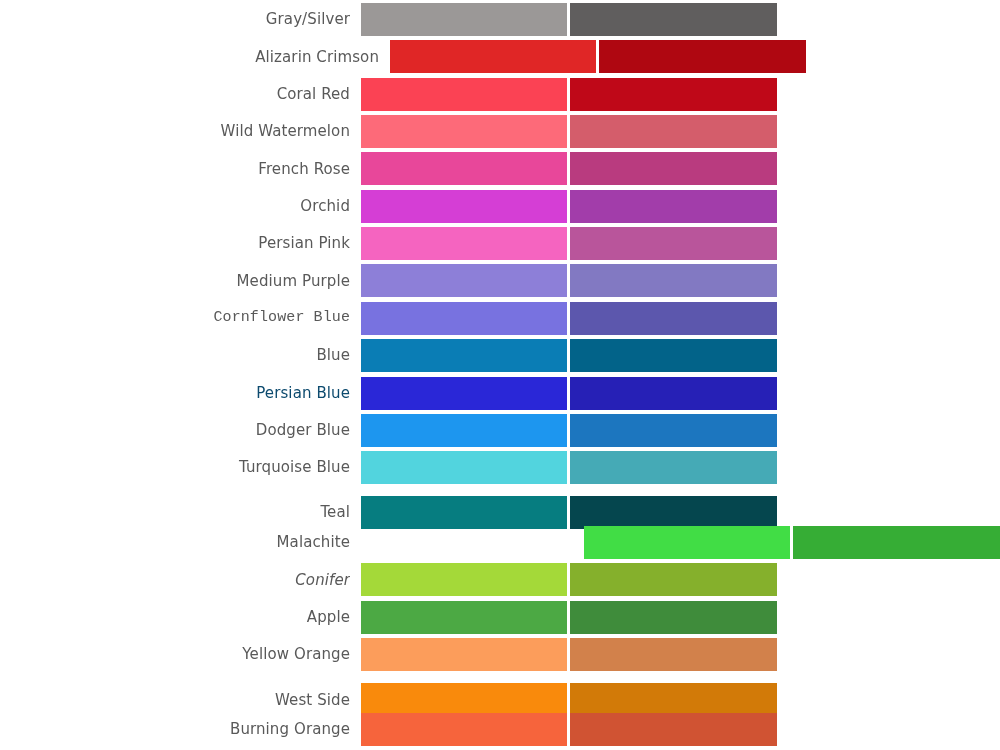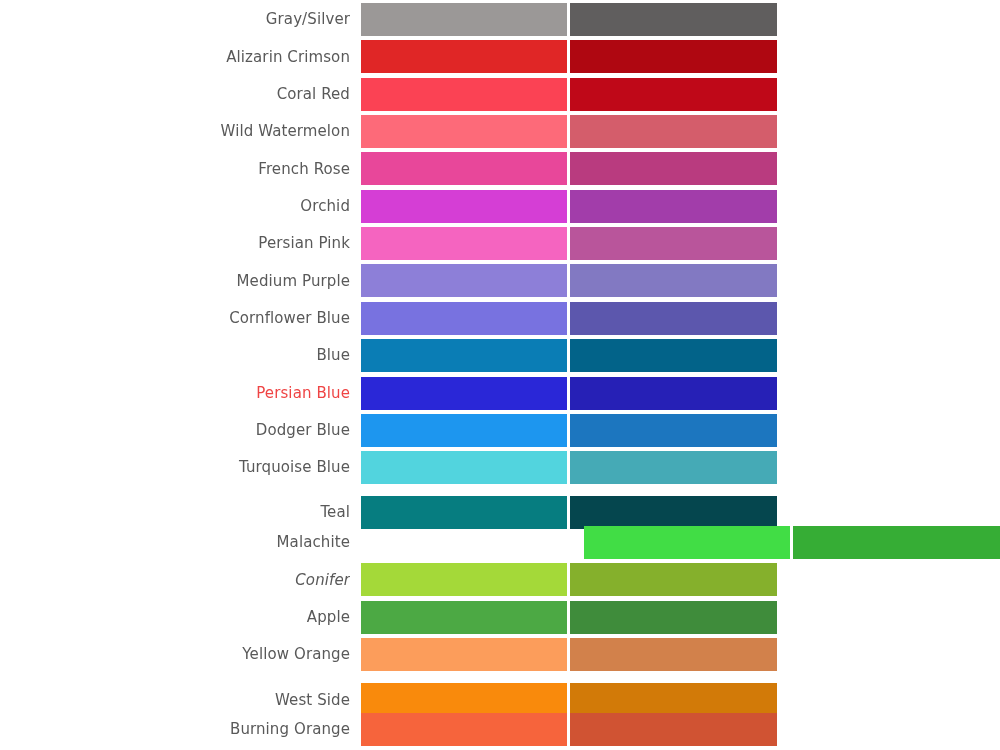--- a/index.html
+++ b/index.html
@@ -76,21 +76,21 @@
 
 <div id="palette">
     <div class="swatch-row" style="top: 3px;">
       <div class="row-label" style="color: rgb(89, 89, 89);">Gray/Silver</div>
       <div class="swatch-track">
         <div class="swatch swatch-base" style="background-color: rgb(155, 152, 151);"></div>
         <div class="swatch swatch-dark" style="background-color: rgb(96, 94, 94);"></div>
       </div>
     </div>
     <div class="swatch-row" style="top: 40.35px;">
-      <div class="row-label" style="color: rgb(89, 89, 89);">Alizarin Crimson</div>
+      <div class="row-label" style="color: rgb(89, 89, 89); margin-left: 29px;">Alizarin Crimson</div>
       <div class="swatch-track">
         <div class="swatch swatch-base" style="background-color: rgb(224, 38, 38);"></div>
         <div class="swatch swatch-dark" style="background-color: rgb(175, 7, 17);"></div>
       </div>
     </div>
     <div class="swatch-row" style="top: 77.7px;">
       <div class="row-label" style="color: rgb(89, 89, 89);">Coral Red</div>
       <div class="swatch-track">
         <div class="swatch swatch-base" style="background-color: rgb(251, 66, 84);"></div>
         <div class="swatch swatch-dark" style="background-color: rgb(191, 8, 24);"></div>
@@ -125,35 +125,35 @@
       </div>
     </div>
     <div class="swatch-row" style="top: 264.45px;">
       <div class="row-label" style="color: rgb(89, 89, 89);">Medium Purple</div>
       <div class="swatch-track">
         <div class="swatch swatch-base" style="background-color: rgb(141, 127, 216);"></div>
         <div class="swatch swatch-dark" style="background-color: rgb(130, 121, 194);"></div>
       </div>
     </div>
     <div class="swatch-row" style="top: 301.8px;">
-      <div class="row-label" style="color: rgb(89, 89, 89);">Cornflower Blue</div>
+      <div class="row-label" style="color: rgb(89, 89, 89); font-family: Liberation Mono, monospace;">Cornflower Blue</div>
       <div class="swatch-track">
         <div class="swatch swatch-base" style="background-color: rgb(120, 114, 224);"></div>
         <div class="swatch swatch-dark" style="background-color: rgb(92, 87, 173);"></div>
       </div>
     </div>
     <div class="swatch-row" style="top: 339.15px;">
       <div class="row-label" style="color: rgb(89, 89, 89);">Blue</div>
       <div class="swatch-track">
         <div class="swatch swatch-base" style="background-color: rgb(10, 125, 181);"></div>
         <div class="swatch swatch-dark" style="background-color: rgb(2, 99, 137);"></div>
       </div>
     </div>
     <div class="swatch-row" style="top: 376.5px;">
-      <div class="row-label" style="color: #ef4444;">Persian Blue</div>
+      <div class="row-label" style="color: #0c4a6e;">Persian Blue</div>
       <div class="swatch-track">
         <div class="swatch swatch-base" style="background-color: rgb(42, 39, 215);"></div>
         <div class="swatch swatch-dark" style="background-color: rgb(38, 32, 182);"></div>
       </div>
     </div>
     <div class="swatch-row" style="top: 413.85px;">
       <div class="row-label" style="color: rgb(89, 89, 89);">Dodger Blue</div>
       <div class="swatch-track">
         <div class="swatch swatch-base" style="background-color: rgb(29, 150, 239);"></div>
         <div class="swatch swatch-dark" style="background-color: rgb(28, 118, 191);"></div>

